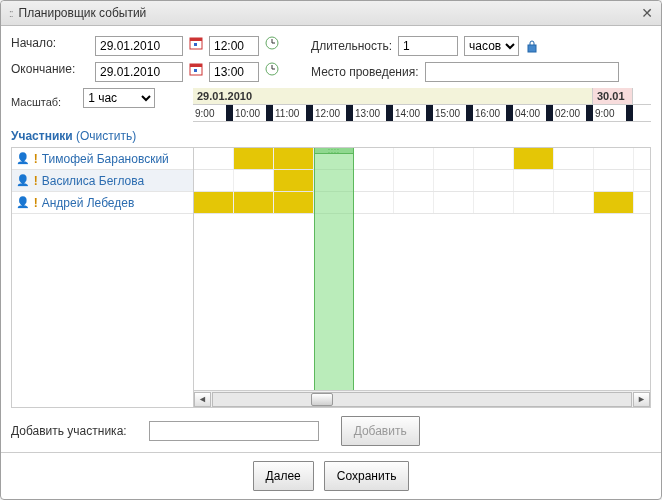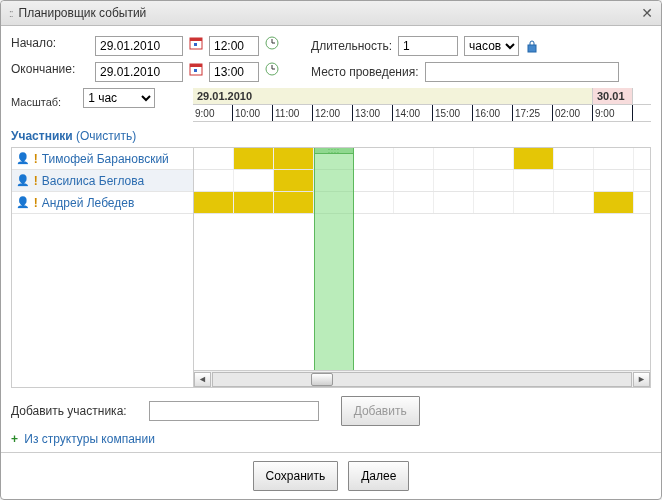--- a/index.html
+++ b/index.html
@@ -25,21 +25,21 @@
 .left-pane{width:182px;border-right:1px solid #ccc;background:#fff;display:flex;flex-direction:column}
 .prow{height:22px;border-bottom:1px solid #e5e5e5;display:flex;align-items:center;padding:0 4px;gap:4px;font-size:12px;color:#2b6cb0}
 .prow.sel{background:#eef2f7}
 .picon{color:#2b6cb0;font-size:11px}
 .pstat{color:#d08a00;font-weight:bold}
 .right-pane{flex:1;display:flex;flex-direction:column;position:relative;overflow:hidden}
 .hdr-dates{height:17px;display:flex;border-bottom:1px solid #ccc}
 .hdr-date{background:#f3f3da;border-right:1px solid #ccc;font-weight:bold;padding:1px 4px;font-size:11px;display:flex;align-items:center}
 .hdr-date.next{background:#f7dcdc;width:40px}
 .hdr-hours{height:17px;display:flex;border-bottom:1px solid #ccc;font-size:10px;color:#333}
-.hcell{width:40px;border-right:1px solid #0f172a;display:flex;align-items:center;justify-content:flex-start;padding-left:2px}
+.hcell{width:40px;border-right:7px solid #0f172a;display:flex;align-items:center;justify-content:flex-start;padding-left:2px}
 .grid{flex:1;position:relative}
 .grow{height:22px;border-bottom:1px solid #e5e5e5;display:flex}
 .gcell{width:40px;border-right:1px solid #eee}
 .busy{background:#e4c606}
 .sel-range{position:absolute;top:0;bottom:0;background:rgba(130,220,130,.55);border-left:1px solid #5cb85c;border-right:1px solid #5cb85c}
 .sel-range .grab{height:6px;background:#8fd88f;border-bottom:1px solid #5cb85c;font-size:7px;color:#4a4;text-align:center;line-height:5px;letter-spacing:1px}
 .hscroll{height:17px;border-top:1px solid #ccc;background:#f0f0f0;display:flex;align-items:center}
 .hscroll .arrow{width:17px;height:15px;border:1px solid #bbb;background:linear-gradient(#fff,#e0e0e0);display:flex;align-items:center;justify-content:center;font-size:9px;color:#555}
 .hscroll .track{flex:1;height:15px;border:1px solid #bbb;background:#e8e8e8;margin:0 1px;position:relative}
 .hscroll .thumb{position:absolute;left:98px;top:0;width:22px;height:13px;background:linear-gradient(#fff,#d0d0d0);border:1px solid #999;border-radius:2px}
@@ -142,21 +142,21 @@
           </div>
           <div class="hdr-hours" id="hours-header">
               <div class="hcell">9:00</div>
               <div class="hcell">10:00</div>
               <div class="hcell">11:00</div>
               <div class="hcell">12:00</div>
               <div class="hcell">13:00</div>
               <div class="hcell">14:00</div>
               <div class="hcell">15:00</div>
               <div class="hcell">16:00</div>
-              <div class="hcell">17:25</div>
+              <div class="hcell">04:00</div>
               <div class="hcell">02:00</div>
               <div class="hcell">9:00</div>
             </div>
         </div>
       </div>
 
       <div class="planner">
         <div class="left-pane" id="participants-list">
             <div class="prow">
               <span class="picon">👤</span>
@@ -229,23 +229,19 @@
           </div>
         </div>
       </div>
     </div>
 
     <div class="add-row">
       <span>Добавить участника:</span>
       <input type="text" value="" style="">
       <button class="btn" disabled="">Добавить</button>
     </div>
-    <div class="linkrow">
-      <span class="plus">+</span>
-      <a href="#">Из структуры компании</a>
-    </div>
   </div>
 
   <div class="footer">
+    <button class="btn">Далее</button>
     <button class="btn">Сохранить</button>
-    <button class="btn">Далее</button>
   </div>
 </div>
 
 </body></html>

